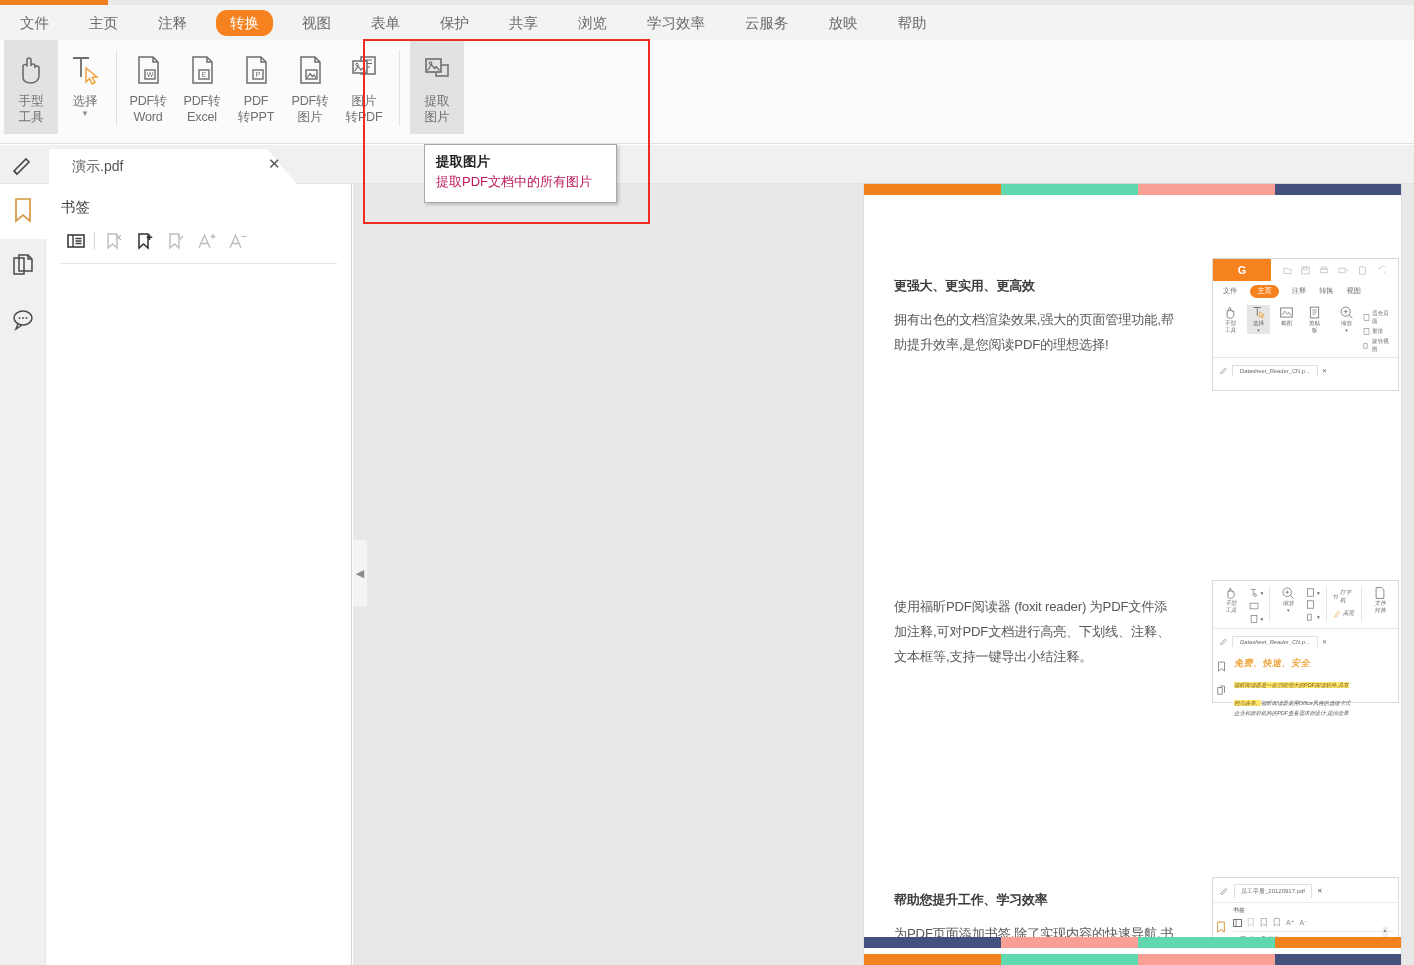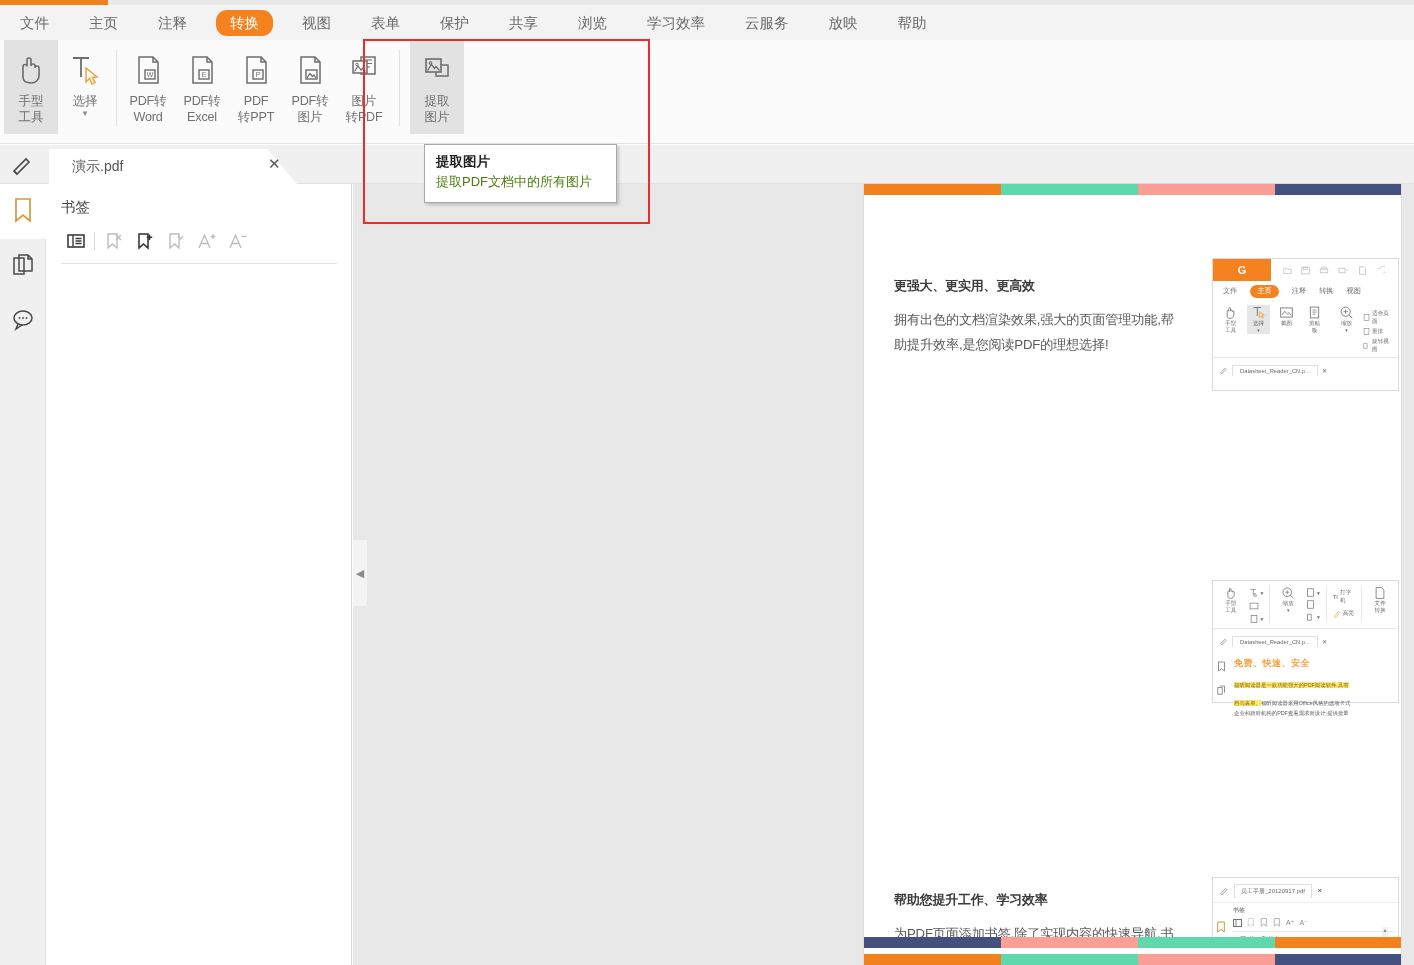--- a/index.html
+++ b/index.html
@@ -67,21 +67,21 @@
   }
 
   
   .tooltip {
     position: absolute; left: 424px; top: 144px; width: 193px; height: 59px;
     background: #ffffff; border: 1px solid #a8a8a8;
     box-shadow: 2px 2px 3px rgba(0,0,0,0.18);
     z-index: 40; padding: 7px 10px 0 11px;
   }
   .tt-title { font-size: 13.5px; font-weight: bold; color: #222; line-height: 19px; }
-  .tt-desc  { font-size: 13px; color: #4d7c0f; line-height: 22px; }
+  .tt-desc  { font-size: 13px; color: #be185d; line-height: 22px; }
 
   
   .tabstrip {
     position: absolute; left: 0; top: 145px; width: 1414px; height: 39px;
     background: #f0f0f0; border-bottom: 1px solid #e2e2e2;
   }
   .tab-edit-ico { position: absolute; left: 9px; top: 7px; }
   .doc-tab {
     position: absolute; left: 49px; top: 4px; width: 248px; height: 35px;
     background: #ffffff;
@@ -164,21 +164,21 @@
   .m1-tools { display:flex; padding:4px 6px 0 6px; gap:5px; align-items:flex-start;}
   .m1-tool { width:25px; display:flex; flex-direction:column; align-items:center; }
   .m1-tool.on { background:#e6e6e6; }
   .m1-tool span { font-size:5.6px; color:#6b6b6b; line-height:7px; text-align:center;}
   .m1-right { display:flex; flex-direction:column; gap:2px; padding-top:5px;}
   .m1-right div { font-size:5.6px; color:#6b6b6b; display:flex; align-items:center; gap:2px;}
   .m1-tabrow { display:flex; align-items:center; gap:4px; padding:3px 6px; border-top:1px solid #e6e6e6; margin-top:3px;}
   .m1-filetab { font-size:5.8px; color:#6b6b6b; border:1px solid #e0e0e0; border-bottom:none; padding:2px 7px; background:#fff;}
 
   
-  .m2 { left: 318px; top: 0px; width: 187px; height: 123px; }
+  .m2 { left: 318px; top: 0px; width: 187px; height: 123px; font-style: italic; }
   .m2-tools { display:flex; padding:5px 6px 0 6px; gap:6px; align-items:flex-start; }
   .m2-col { display:flex; flex-direction:column; gap:3px; }
   .m2-sep { width:1px; background:#e6e6e6; height:36px; }
   .m2-row { display:flex; align-items:center; gap:2px; font-size:5.6px; color:#6b6b6b;}
   .m2-tabrow { display:flex; align-items:center; gap:4px; padding:3px 6px; border-top:1px solid #e6e6e6; margin-top:4px;}
   .m2-content { display:flex; }
   .m2-rail { width:16px; display:flex; flex-direction:column; align-items:center; gap:6px; padding-top:5px;}
   .m2-doc { flex:1; padding:4px 5px 0 5px;}
   .m2-h { font-size:9px; color:#f0a43c; font-weight:bold; letter-spacing:0.5px;}
   .m2-hl { background:#ffe96a; font-size:5.4px; color:#7b5a2a; line-height:8px; display:inline;}
@@ -540,20 +540,21 @@
                   <path d="M2 9 L8 3 L9.5 4.5 L3.5 10.5 Z" fill="none" stroke="#8a8a8a" stroke-width="1"></path>
                 </svg>
             </span>
             <span class="m1-filetab">Datasheet_Reader_CN.p...</span>
             <span style="font-size:6px;color:#666;">✕</span>
           </div>
         </div>
       </div>
 
       <div class="sect" style="margin-top:106px;height:215px;">
+        <div class="sect-p">使用福昕PDF阅读器 (foxit reader) 为PDF文件添加注释,可对PDF文档进行高亮、下划线、注释、文本框等,支持一键导出小结注释。</div>
 
         <div class="mini m2" style="top:-14px;">
           <div class="m2-tools">
             <div class="m1-tool">
               <svg width="14" height="14" viewBox="0 0 18 18">
                   <path d="M5 13 V7.5 a1 1 0 0 1 2 0 V4 a1 1 0 0 1 2 0 V7 a1 1 0 0 1 2 0 V8 a1 1 0 0 1 2 0 v4 c0 2-2 4-4.5 4 S5 15 5 13 Z" fill="none" stroke="#7a7a7a" stroke-width="1.1"></path>
                 </svg>
               <span>手型</span>
               <span>工具</span>
             </div>

